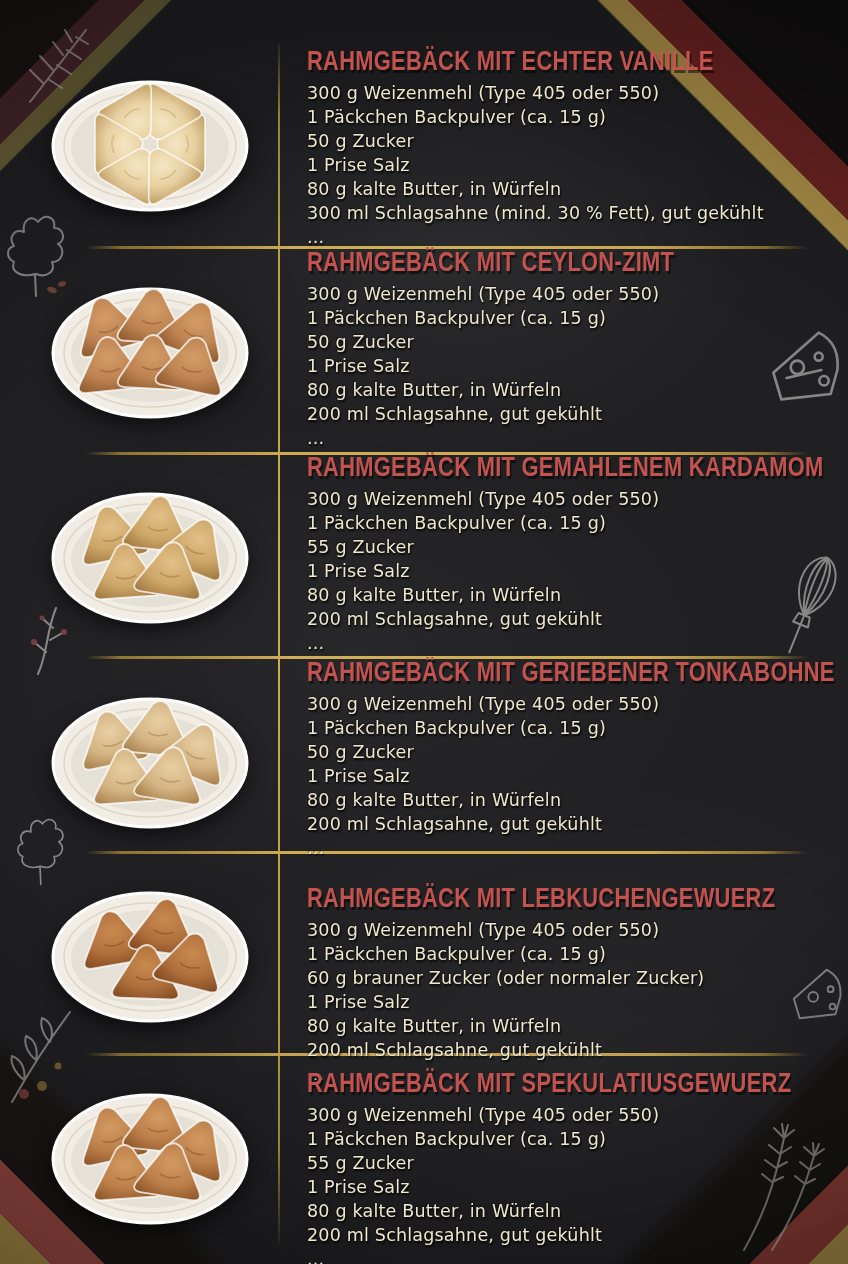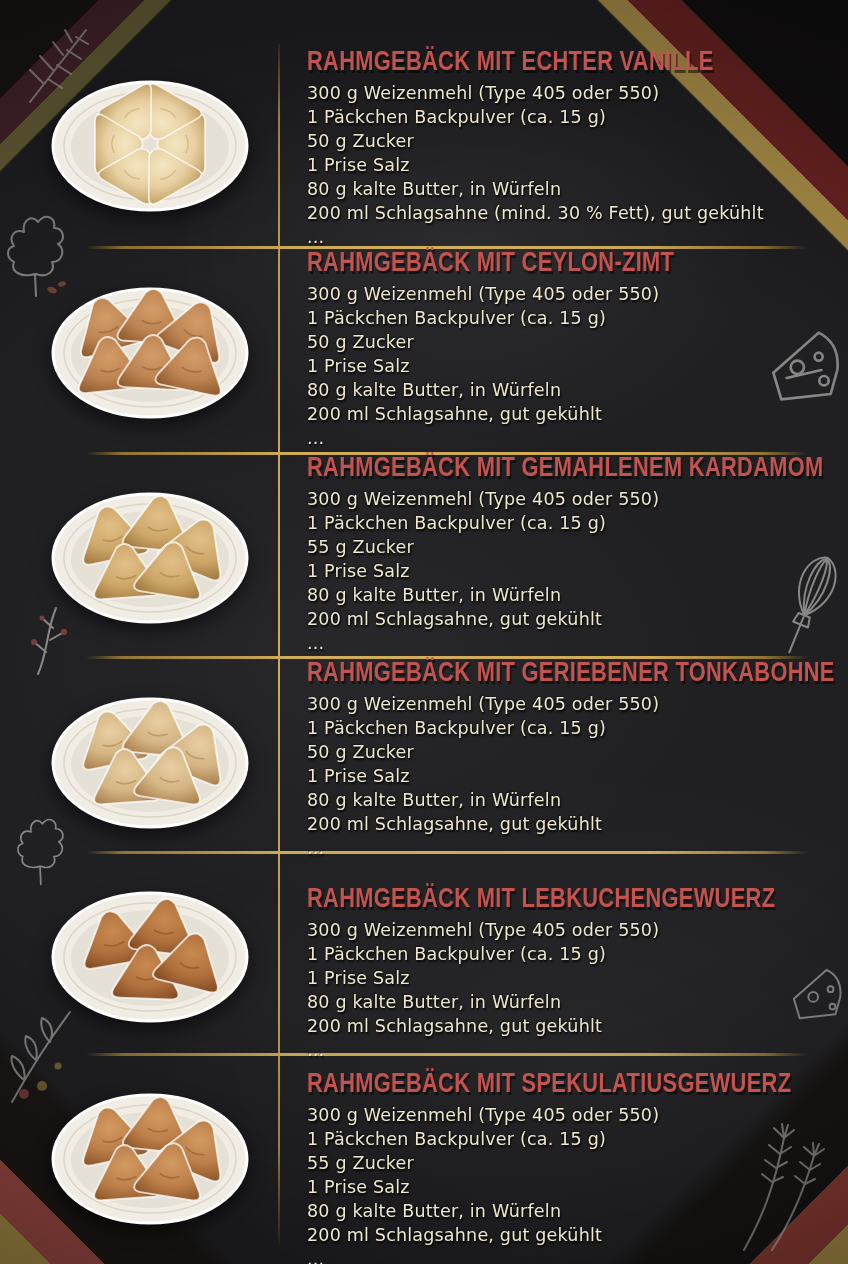--- a/index.html
+++ b/index.html
@@ -152,21 +152,21 @@
             <path d="M -8 2 Q -1 6 8 2" transform="translate(119 107) rotate(330) scale(1.05)" fill="none" stroke="#c4a268" stroke-width="1.4" opacity="0.55" stroke-linecap="round"></path>
           </svg></figure>
       <div class="text">
         <h2 class="rtitle">RAHMGEBÄCK MIT ECHTER VANILLE</h2>
         <ul class="ingredients">
           <li>300 g Weizenmehl (Type 405 oder 550)</li>
           <li>1 Päckchen Backpulver (ca. 15 g)</li>
           <li>50 g Zucker</li>
           <li>1 Prise Salz</li>
           <li>80 g kalte Butter, in Würfeln</li>
-          <li>200 ml Schlagsahne (mind. 30 % Fett), gut gekühlt</li>
+          <li>300 ml Schlagsahne (mind. 30 % Fett), gut gekühlt</li>
           <li>...</li>
         </ul>
       </div>
     </section>
 
     <section class="recipe">
       <figure class="plate-wrap"><svg viewBox="0 0 204 156" width="208" height="156">
             <defs>
               <radialGradient id="g1" cx="50%" cy="38%" r="75%">
                 <stop offset="0%" stop-color="#d39c67"></stop>
@@ -297,20 +297,21 @@
             <path d="M -7 -22 Q 0 -29 7 -22 L 27 12 Q 31 20 21 20 L -21 20 Q -31 20 -27 12 Z" transform="translate(98 98) rotate(2) scale(1.18)" fill="url(#g4)" stroke="rgba(255,255,255,0.75)" stroke-width="1.6"></path>
             <path d="M -8 2 Q -1 6 8 2" transform="translate(98 98) rotate(2) scale(1.18)" fill="none" stroke="#824a22" stroke-width="1.4" opacity="0.55" stroke-linecap="round"></path>
             <path d="M -7 -22 Q 0 -29 7 -22 L 27 12 Q 31 20 21 20 L -21 20 Q -31 20 -27 12 Z" transform="translate(142 86) rotate(14) scale(1.18)" fill="url(#g4)" stroke="rgba(255,255,255,0.75)" stroke-width="1.6"></path>
             <path d="M -8 2 Q -1 6 8 2" transform="translate(142 86) rotate(14) scale(1.18)" fill="none" stroke="#824a22" stroke-width="1.4" opacity="0.55" stroke-linecap="round"></path>
           </svg></figure>
       <div class="text">
         <h2 class="rtitle">RAHMGEBÄCK MIT LEBKUCHENGEWUERZ</h2>
         <ul class="ingredients">
           <li>300 g Weizenmehl (Type 405 oder 550)</li>
           <li>1 Päckchen Backpulver (ca. 15 g)</li>
+          <li>60 g brauner Zucker (oder normaler Zucker)</li>
           <li>1 Prise Salz</li>
           <li>80 g kalte Butter, in Würfeln</li>
           <li>200 ml Schlagsahne, gut gekühlt</li>
           <li>...</li>
         </ul>
       </div>
     </section>
 
     <section class="recipe">
       <figure class="plate-wrap"><svg viewBox="0 0 204 156" width="208" height="156">

